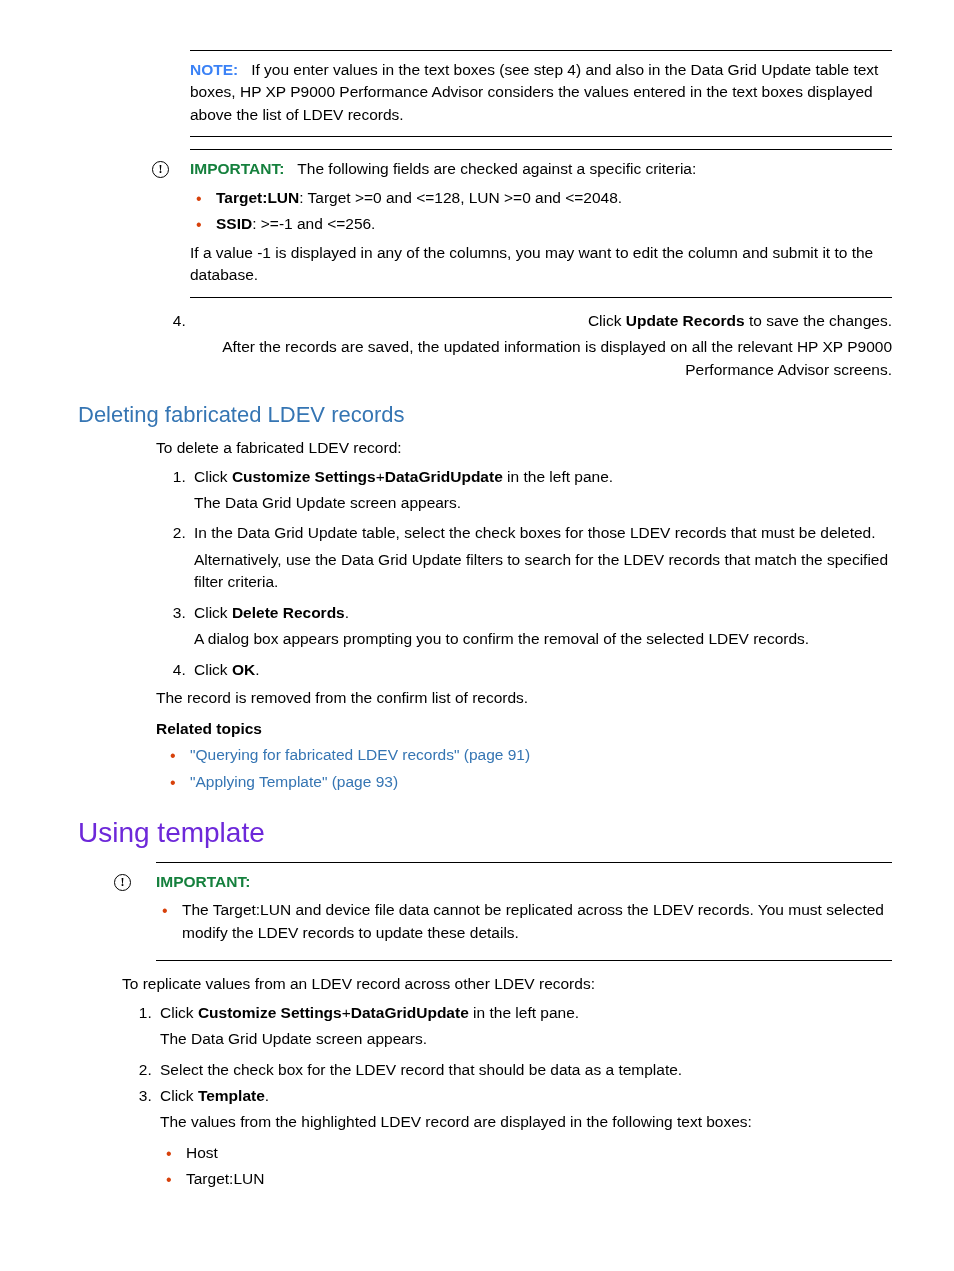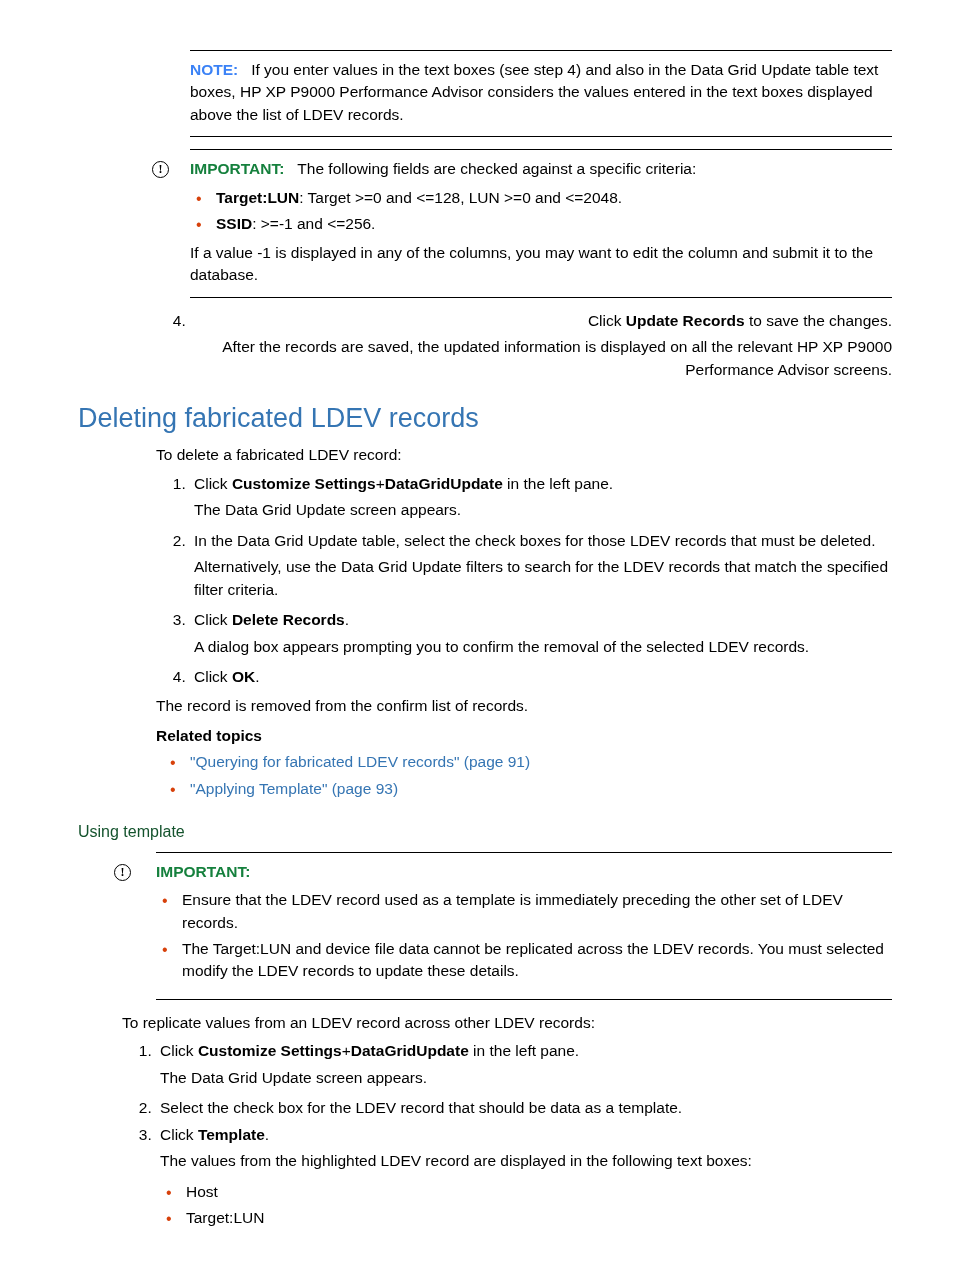--- a/index.html
+++ b/index.html
@@ -37,22 +37,22 @@
   .icon-wrap { position: absolute; left: -38px; top: 8px; }
   .icon-wrap2 { position: absolute; left: -42px; top: 8px; }
   ol.main { padding-left: 112px; margin: 6px 0; text-align: right; }
   ol.main > li { padding-left: 4px; margin-bottom: 4px; }
   ol.main > li > p { margin: 4px 0 8px 0; }
   ul.dot { list-style: none; padding-left: 26px; margin: 6px 0; }
   ul.dot > li { position: relative; padding-left: 0; margin: 4px 0; }
   ul.dot > li::before {
     content: "•"; color: #d7410b; position: absolute; left: -20px; font-size: 16px;
   }
-  h2.sec { color: #3575b3; font-weight: normal; font-size: 27px; margin: 18px 0 6px 0; }
-  h1.sec { color: #14532d; font-weight: normal; font-size: 16px; margin: 20px 0 8px 0; }
+  h2.sec { color: #3575b3; font-weight: normal; font-size: 22px; margin: 18px 0 6px 0; }
+  h1.sec { color: #6d28d9; font-weight: normal; font-size: 28px; margin: 20px 0 8px 0; }
   .body-p { margin: 6px 0 6px 78px; }
   .related { font-weight: bold; margin: 8px 0 4px 78px; }
   a.link { color: #3575b3; text-decoration: none; }
   b { font-weight: bold; }
   ol.sub { padding-left: 112px; margin: 6px 0; }
   ol.sub > li { padding-left: 4px; margin-bottom: 4px; }
   ol.sub > li p { margin: 4px 0 8px 0; }
   .rel-list { padding-left: 112px; list-style: none; margin: 4px 0; }
   .rel-list li { position: relative; margin: 4px 0; }
   .rel-list li::before { content: "•"; color: #d7410b; position: absolute; left: -20px; font-size: 16px; }
@@ -118,21 +118,20 @@
   <li><a class="link" href="#">"Applying Template" (page 93)</a></li>
 </ul>
 
 <h1 class="sec">Using template</h1>
 
 <div class="indent-imp2">
   <span class="icon-wrap2"><span class="icon-circle">!</span></span>
   <div class="imp-box">
     <div class="imp-label">IMPORTANT:</div>
     <ul class="dot">
-      <li>Ensure that the LDEV record used as a template is immediately preceding the other set of LDEV records.</li>
       <li>The Target:LUN and device file data cannot be replicated across the LDEV records. You must selected modify the LDEV records to update these details.</li>
     </ul>
   </div>
 </div>
 
 <p class="body-p" style="margin-left:44px">To replicate values from an LDEV record across other LDEV records:</p>
 
 <ol class="sub2">
   <li>
     <span>Click </span><b>Customize Settings</b><span>+</span><b>DataGridUpdate</b><span> in the left pane.</span>

